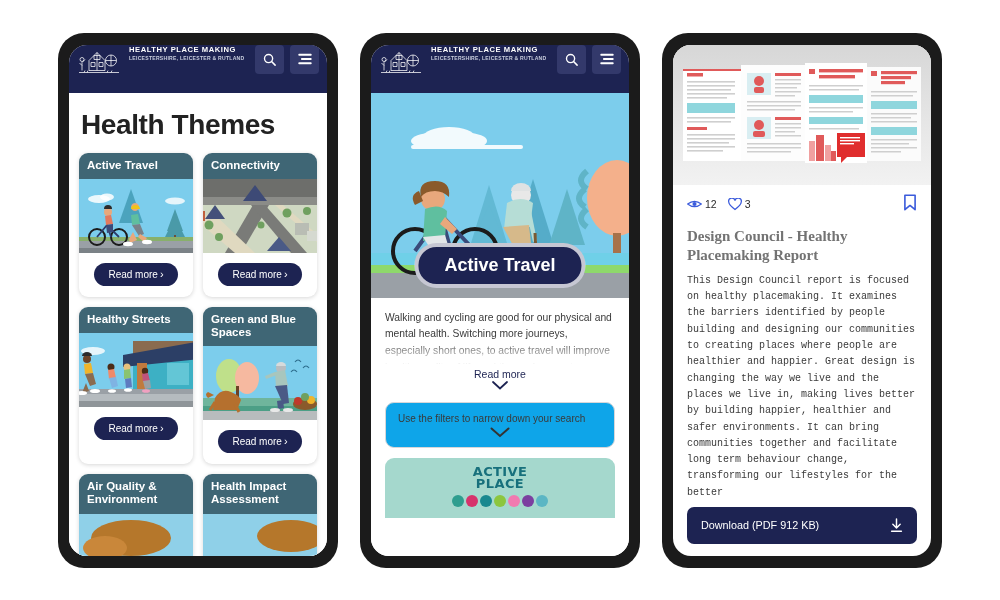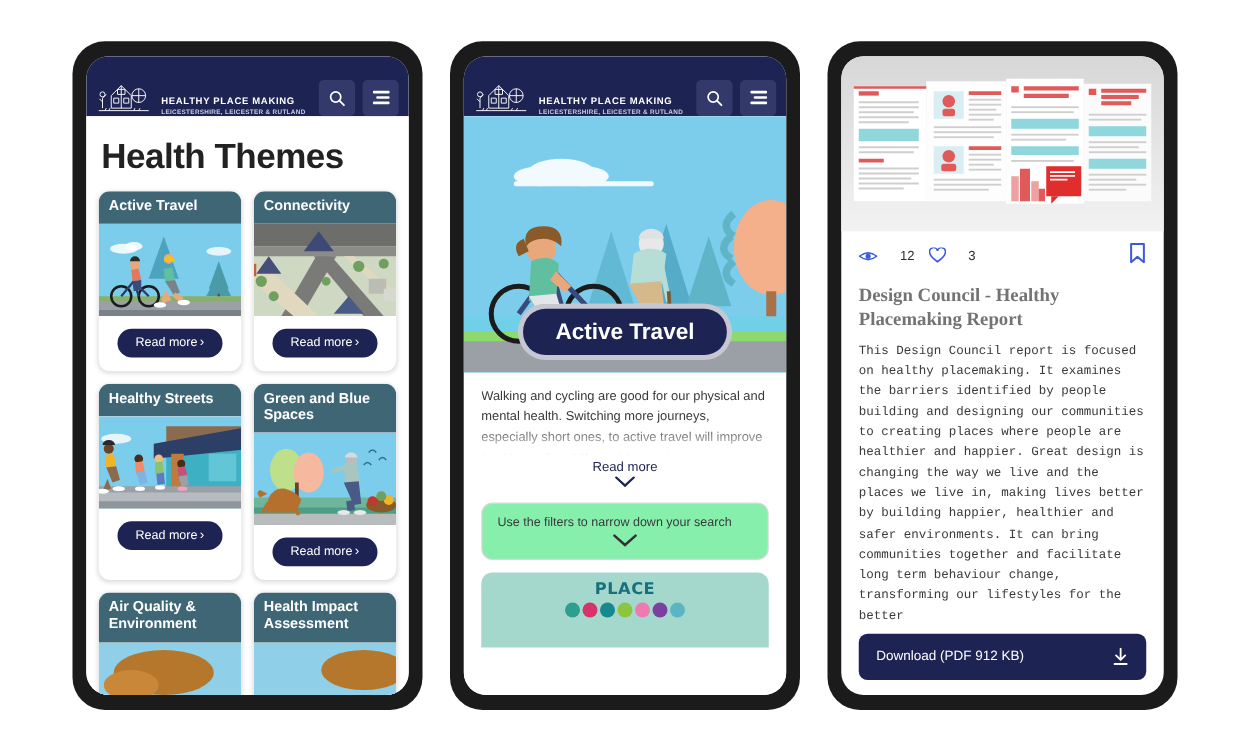--- a/index.html
+++ b/index.html
@@ -37,21 +37,21 @@
     overflow: hidden;
     display: flex;
     flex-direction: column;
   }
   
   .site-header {
     flex: 0 0 auto;
     height: 48px;
     background: #1d2352;
     display: flex;
-    align-items: flex-end;
+    align-items: flex-start;
     padding: 0 8px;
     gap: 6px;
   }
   .logo-mark { width: 44px; height: 32px; flex: 0 0 auto; }
   .logo-text { flex: 1 1 auto; padding-left: 2px; }
   .logo-title {
     color: #ffffff;
     font-size: 7.6px;
     letter-spacing: 0.55px;
     font-weight: 700;
@@ -183,21 +183,21 @@
     font-weight: 500;
     margin-top: 4px;
     cursor: pointer;
   }
   .read-more-link .caret { display:block; margin-top:-1px; font-size: 12px; line-height: 1; }
   .filter-box {
     margin: 12px 14px 0;
     border: 1px solid #d7d7d9;
     border-radius: 9px;
     padding: 10px 12px 6px;
-    background: #86efac;
+    background: #0ea5e9;
     cursor: pointer;
     flex: 0 0 auto;
   }
   .filter-box .ft {
     font-size: 10px;
     color: #3a3a3a;
   }
   .filter-box .caret {
     text-align: center;
     font-size: 14px;
@@ -241,21 +241,21 @@
   .stats-row {
     flex: 0 0 auto;
     display: flex;
     align-items: center;
     padding: 9px 14px 4px;
     gap: 11px;
   }
   .stat {
     display: flex;
     align-items: center;
-    gap: 18px;
+    gap: 3px;
     color: #2b2b2b;
     font-size: 10.5px;
   }
   .stat svg { display: block; }
   .spacer { flex: 1 1 auto; }
   .res-title {
     padding: 8px 14px 0;
     font-size: 15px;
     font-weight: 700;
     color: #737373;
@@ -621,20 +621,21 @@
           <div class="ft">Use the filters to narrow down your search</div>
           <div class="caret">
             <svg width="20" height="11" viewBox="0 0 20 11">
               <path d="M1.5 1.5 L10 9 L18.5 1.5" stroke="#333" stroke-width="2" fill="none" stroke-linecap="round"></path>
             </svg>
           </div>
         </div>
 
         <div class="ad-banner">
           <div class="ad-title">
+            <div>ACTIVE</div>
             <div>PLACE</div>
           </div>
           <div class="ad-dots">
             <i style="background:#2f9e8f"></i>
             <i style="background:#d6336c"></i>
             <i style="background:#18888f"></i>
             <i style="background:#8cc63f"></i>
             <i style="background:#f07ab0"></i>
             <i style="background:#7b3fa0"></i>
             <i style="background:#5bb6c4"></i>

